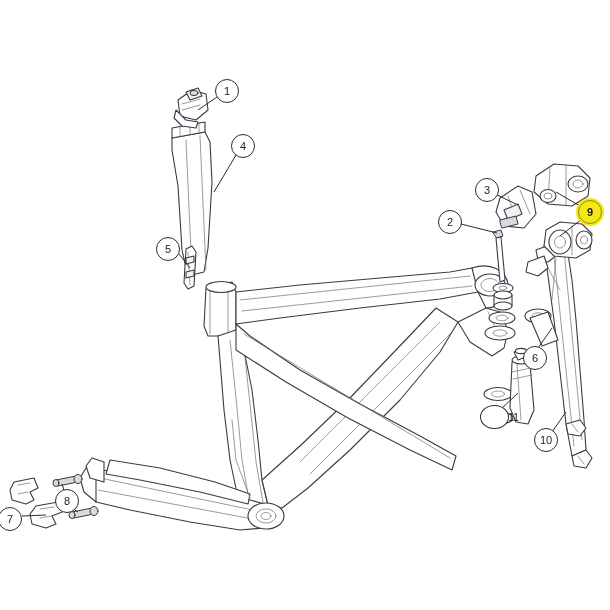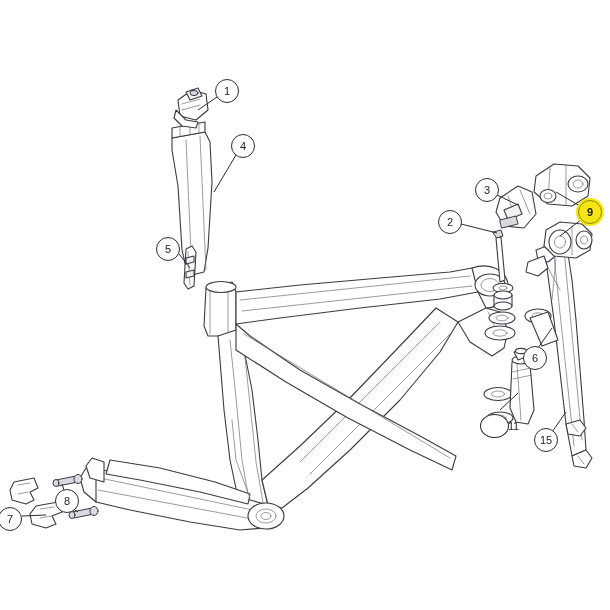--- a/index.html
+++ b/index.html
@@ -228,17 +228,17 @@
   <div class="callout-layer">
     <div class="callout" style="left:227px; top:91px;">1</div>
     <div class="callout" style="left:450px; top:222px;">2</div>
     <div class="callout" style="left:487px; top:190px;">3</div>
     <div class="callout" style="left:243px; top:146px;">4</div>
     <div class="callout" style="left:168px; top:249px;">5</div>
     <div class="callout" style="left:535px; top:358px;">6</div>
     <div class="callout" style="left:10px;  top:519px;">7</div>
     <div class="callout" style="left:67px;  top:501px;">8</div>
     <div class="callout highlight" style="left:590px; top:212px;">9</div>
-    <div class="callout" style="left:546px; top:440px;">15</div>
-    <div class="callout" style="left:492px; top:426px;padding-left:27px;">11</div>
+    <div class="callout" style="left:546px; top:440px;">10</div>
+    <div class="callout" style="left:492px; top:417px;padding-left:27px;">11</div>
   </div>
 
 </div>
 
 </body></html>

